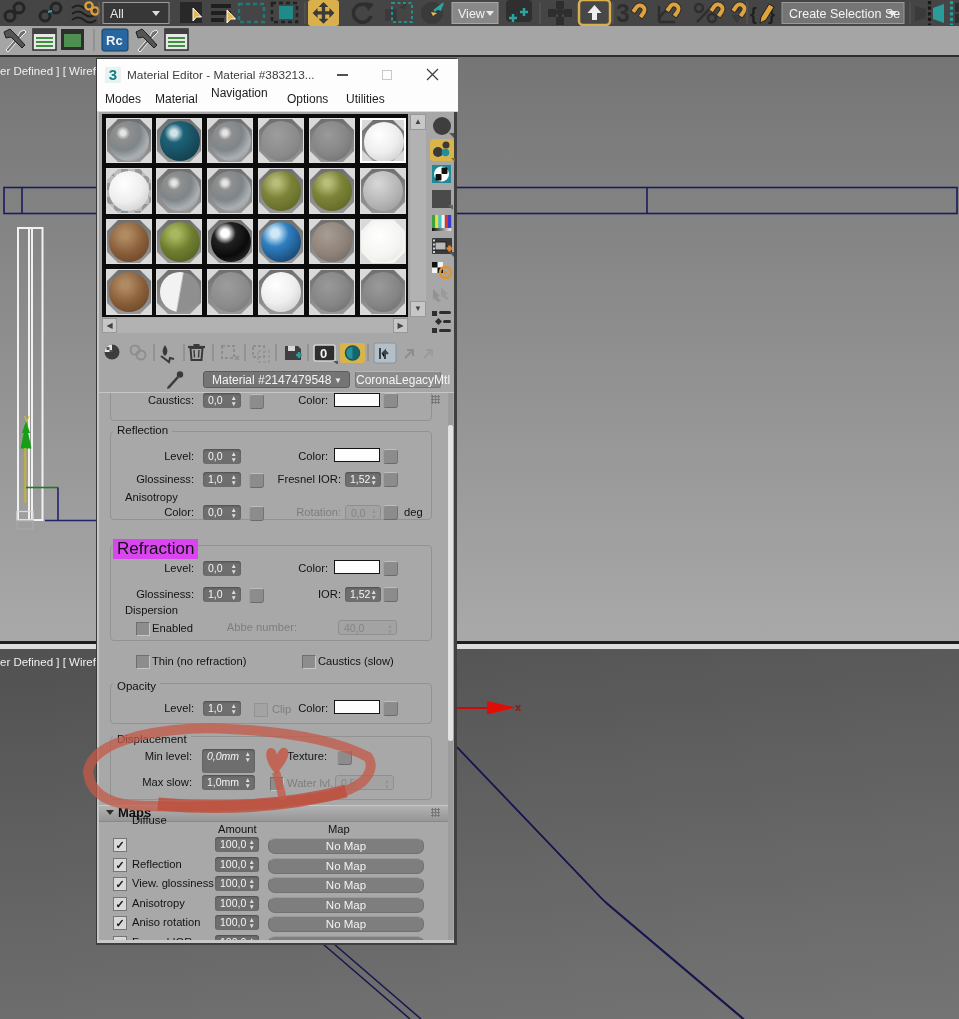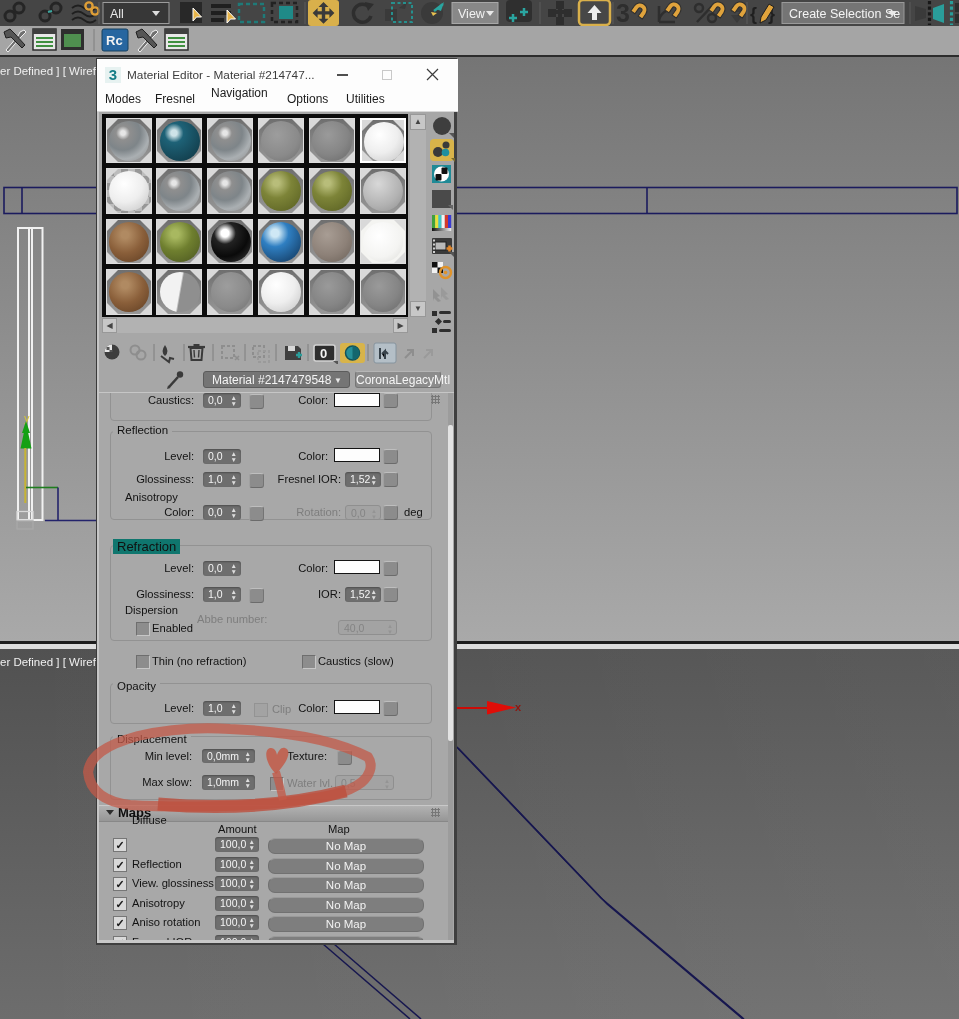--- a/index.html
+++ b/index.html
@@ -191,29 +191,29 @@
             <line x1="168" y1="12" x2="185" y2="12"></line>
             <line x1="168" y1="16" x2="185" y2="16"></line>
             <line x1="168" y1="20" x2="185" y2="20"></line>
           </g>
 </g>
 </svg>
 </div>
 <div class="abs" id="win">
 <div class="abs" id="title"></div>
 <div class="abs" style="left:8px;top:8px;width:16px;height:16px;background:#e7f2f1;color:#157d86;font-size:15px;font-weight:bold;text-align:center;line-height:16px;">3</div>
-<div class="abs" style="left:30px;top:9px;color:#3c3c3c;font-size:11.8px;">Material Editor - Material #214747...</div>
+<div class="abs" style="left:30px;top:9px;color:#3c3c3c;font-size:11.8px;">Material Editor - Material #383213...</div>
 <div class="abs" style="left:240px;top:15px;width:11px;height:2px;background:#4f4f4f;"></div>
 <div class="abs" style="left:285px;top:11px;width:8px;height:8px;border:1px solid #c9c9c9;"></div>
 <svg class="abs" width="14" height="14" style="left:329px;top:9px;">
         <path d="M1 1 L12 12 M12 1 L1 12" stroke="#3c3c3c" stroke-width="1.2"></path>
       </svg>
 <div class="abs" id="menub"></div>
 <div class="abs mi" style="left:8px;top:33px;">Modes</div>
-<div class="abs mi" style="left:58px;top:33px;">Fresnel</div>
+<div class="abs mi" style="left:58px;top:33px;">Material</div>
 <div class="abs mi" style="left:114px;top:27px;">Navigation</div>
 <div class="abs mi" style="left:190px;top:33px;">Options</div>
 <div class="abs mi" style="left:249px;top:33px;">Utilities</div>
 <div class="abs" id="grid">
         <div class="abs cell" style="left:3.5px;top:3.5px;width:44px;height:43.5px;border:1px solid #dfdfdf;background:linear-gradient(to bottom, #6f6f6f, #989898);">
           <i class="abs ctr" style="left:0;top:0;border-width:11px 11px 0 0;border-color:#d9d9d9 transparent transparent transparent;"></i>
           <i class="abs ctr" style="right:0;top:0;border-width:0 11px 11px 0;border-color:transparent #d9d9d9 transparent transparent;"></i>
           <i class="abs ctr" style="left:0;bottom:0;border-width:11px 0 0 11px;border-color:transparent transparent transparent #d9d9d9;"></i>
           <i class="abs ctr" style="right:0;bottom:0;border-width:0 0 11px 11px;border-color:transparent transparent #d9d9d9 transparent;"></i>
           <i class="abs ball" style="left:2.5px;top:2px;width:40px;height:40px;background:radial-gradient(circle at 35% 30%, #e6e6e6 6%, #8f8f8f 18%, #7e8589 45%, #aaafb2 68%, #8e8e8e);"></i>
@@ -527,54 +527,54 @@
 <div class="abs map" style="left:286px;top:79px;"></div>
 <div class="abs lb" style="left:28px;top:98px;">Anisotropy</div>
 <div class="abs lbr" style="left:-33px;top:113px;width:130px;">Color:</div>
 <div class="abs sp" style="left:106px;top:112px;width:38px;height:15px;line-height:15px;">0,0<span class="arr" style="top:2px;">▲</span><span class="arr" style="top:8px;">▼</span></div>
 <div class="abs map" style="left:152px;top:113px;"></div>
 <div class="abs lbd" style="left:114px;top:113px;width:130px;text-align:right;">Rotation:</div>
 <div class="abs spd" style="left:248px;top:112px;width:36px;height:15px;line-height:15px;">0,0<span class="arrd" style="top:2px;">▲</span><span class="arrd" style="top:8px;">▼</span></div>
 <div class="abs map" style="left:286px;top:112px;"></div>
 <div class="abs lb" style="left:307px;top:113px;">deg</div>
 <div class="abs grp" style="left:13px;top:152px;width:320px;height:94px;"></div>
-<div class="abs" style="left:16px;top:146px;background:#0f766e;padding:0 4px;color:#111;font-size:13px;">Refraction</div>
+<div class="abs" style="left:16px;top:146px;background:#d946ef;padding:0 4px;color:#111;font-size:17px;">Refraction</div>
 <div class="abs lbr" style="left:-33px;top:169px;width:130px;">Level:</div>
 <div class="abs sp" style="left:106px;top:168px;width:38px;height:15px;line-height:15px;">0,0<span class="arr" style="top:2px;">▲</span><span class="arr" style="top:8px;">▼</span></div>
 <div class="abs lbr" style="left:101px;top:169px;width:130px;">Color:</div>
 <div class="abs sw" style="left:237px;top:167px;width:44px;height:12px;"></div>
 <div class="abs map" style="left:286px;top:168px;"></div>
 <div class="abs lbr" style="left:-33px;top:195px;width:130px;">Glossiness:</div>
 <div class="abs sp" style="left:106px;top:194px;width:38px;height:15px;line-height:15px;">1,0<span class="arr" style="top:2px;">▲</span><span class="arr" style="top:8px;">▼</span></div>
 <div class="abs map" style="left:152px;top:195px;"></div>
 <div class="abs lbr" style="left:114px;top:195px;width:130px;">IOR:</div>
 <div class="abs sp" style="left:248px;top:194px;width:36px;height:15px;line-height:15px;">1,52<span class="arr" style="top:2px;">▲</span><span class="arr" style="top:8px;">▼</span></div>
 <div class="abs map" style="left:286px;top:194px;"></div>
 <div class="abs lb" style="left:28px;top:211px;">Dispersion</div>
 <div class="abs cb" style="left:39px;top:229px;"></div>
 <div class="abs lb" style="left:55px;top:229px;">Enabled</div>
-<div class="abs lbd" style="left:100px;top:220px;width:130px;text-align:left;">Abbe number:</div>
+<div class="abs lbd" style="left:100px;top:228px;width:130px;text-align:center;">Abbe number:</div>
 <div class="abs spd" style="left:241px;top:227px;width:59px;height:15px;line-height:15px;">40,0<span class="arrd" style="top:2px;">▲</span><span class="arrd" style="top:8px;">▼</span></div>
 <div class="abs cb" style="left:39px;top:262px;"></div>
 <div class="abs lb" style="left:55px;top:262px;">Thin (no refraction)</div>
 <div class="abs cb" style="left:205px;top:262px;"></div>
 <div class="abs lb" style="left:221px;top:262px;">Caustics (slow)</div>
 <div class="abs grp" style="left:13px;top:290px;width:320px;height:39px;"></div>
 <div class="abs" style="left:16px;top:287px;background:#a8a8a8;padding:0 4px;color:#111;font-size:11.5px;">Opacity</div>
 <div class="abs lbr" style="left:-33px;top:309px;width:130px;">Level:</div>
 <div class="abs sp" style="left:106px;top:308px;width:38px;height:15px;line-height:15px;">1,0<span class="arr" style="top:2px;">▲</span><span class="arr" style="top:8px;">▼</span></div>
 <div class="abs cbd" style="left:157px;top:310px;"></div>
 <div class="abs lbd" style="left:175px;top:310px;">Clip</div>
 <div class="abs lbr" style="left:101px;top:309px;width:130px;">Color:</div>
 <div class="abs sw" style="left:237px;top:307px;width:44px;height:12px;"></div>
 <div class="abs map" style="left:286px;top:308px;"></div>
 <div class="abs grp" style="left:13px;top:343px;width:320px;height:62px;"></div>
 <div class="abs" style="left:16px;top:340px;background:#a8a8a8;padding:0 4px;color:#111;font-size:11.5px;">Displacement</div>
 <div class="abs lbr" style="left:-35px;top:357px;width:130px;">Min level:</div>
-<div class="abs sp" style="left:105px;top:356px;width:53px;height:14px;line-height:15px;">0,0mm<span class="arr" style="top:2px;">▲</span><span class="arr" style="top:8px;">▼</span></div>
+<div class="abs sp" style="left:105px;top:356px;width:53px;height:24px;line-height:15px;font-style:italic;">0,0mm<span class="arr" style="top:2px;">▲</span><span class="arr" style="top:8px;">▼</span></div>
 <div class="abs lbr" style="left:100px;top:357px;width:130px;">Texture:</div>
 <div class="abs map" style="left:240px;top:357px;"></div>
 <div class="abs lbr" style="left:-35px;top:383px;width:130px;">Max slow:</div>
 <div class="abs sp" style="left:105px;top:382px;width:53px;height:15px;line-height:15px;">1,0mm<span class="arr" style="top:2px;">▲</span><span class="arr" style="top:8px;">▼</span></div>
 <div class="abs cb" style="left:173px;top:384px;"></div>
 <div class="abs lbd" style="left:190px;top:384px;">Water lvl.</div>
 <div class="abs spd" style="left:238px;top:382px;width:59px;height:15px;line-height:15px;">0,5<span class="arrd" style="top:2px;">▲</span><span class="arrd" style="top:8px;">▼</span></div>
 <div class="abs" style="left:2px;top:412px;width:351px;height:15px;background:linear-gradient(#b2b2b2,#969696);border-top:1px solid #c8c8c8;border-bottom:1px solid #888;"></div>
 <i class="abs ctr" style="left:9px;top:417px;border-width:5px 4px 0 4px;border-color:#2e2e2e transparent transparent transparent;"></i>
 <div class="abs" style="left:21px;top:412px;color:#0e0e0e;font-size:13px;font-weight:bold;">Maps</div>

